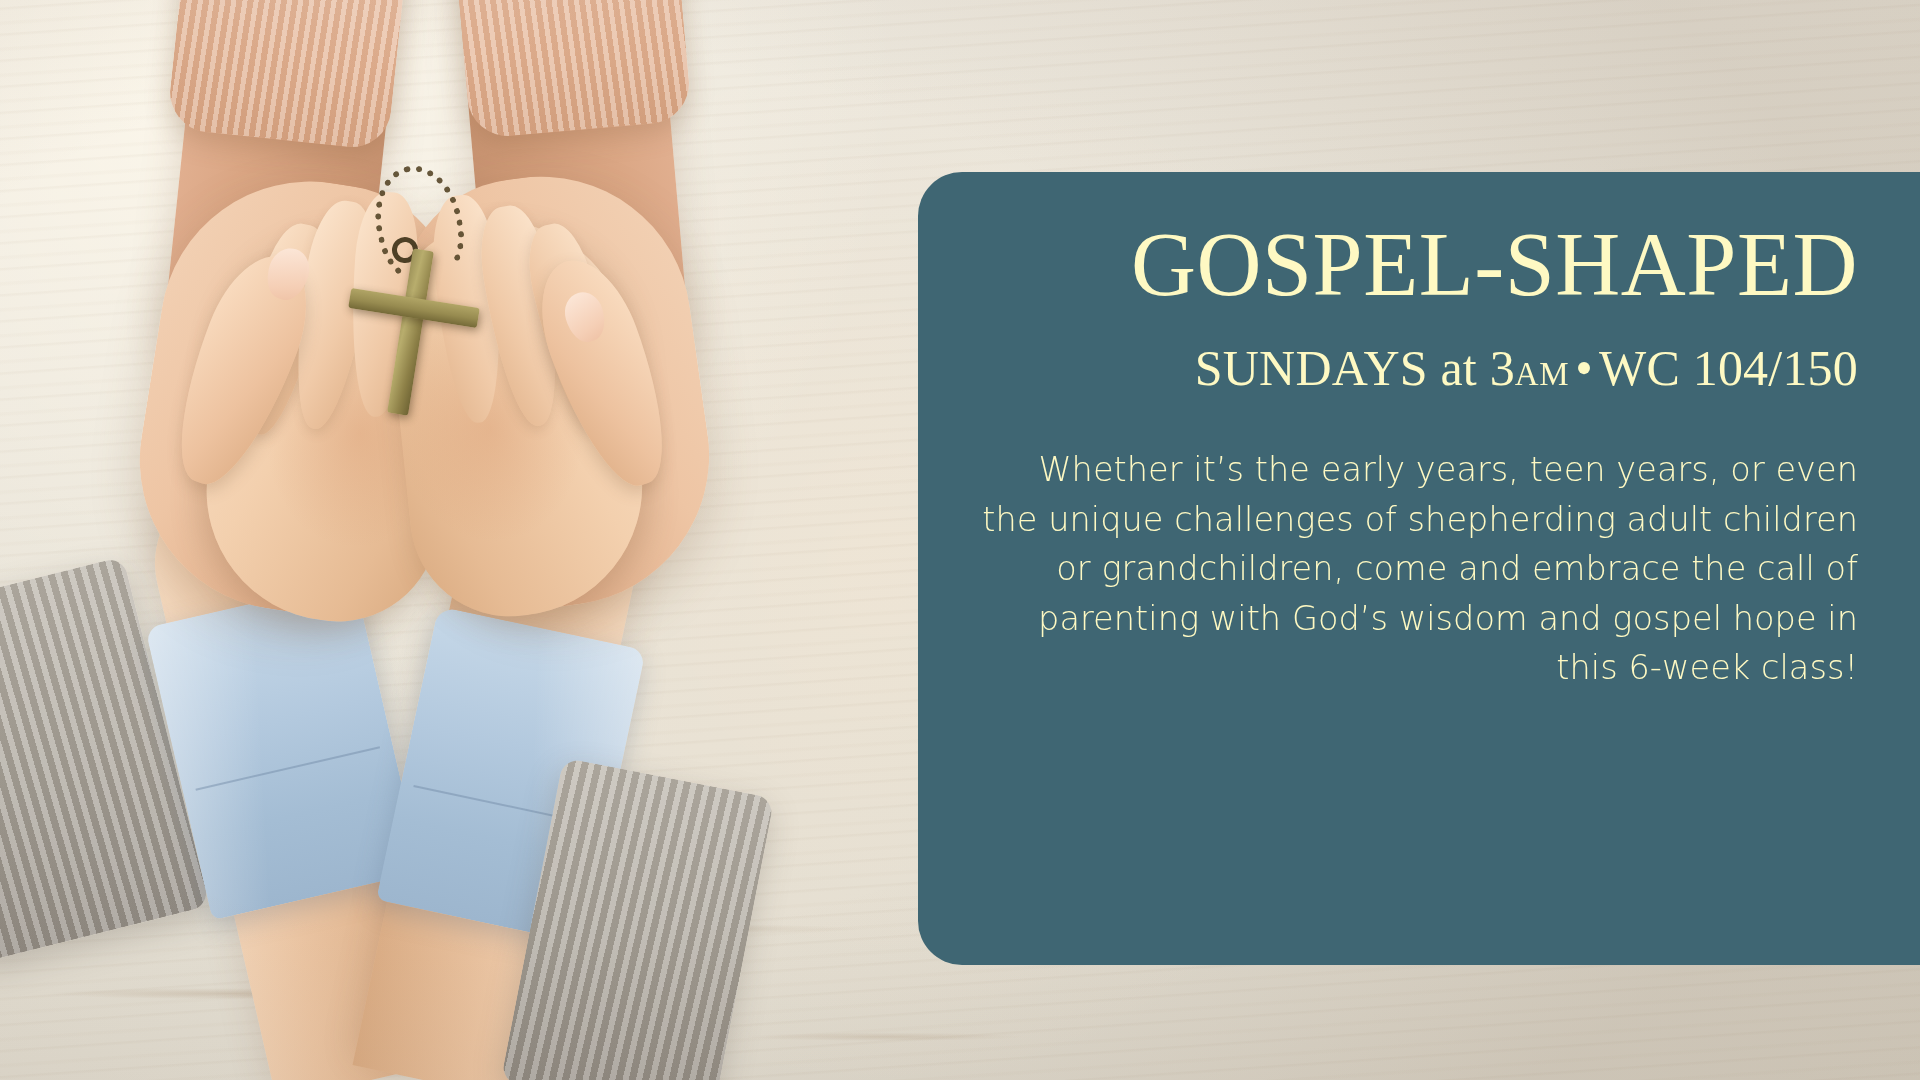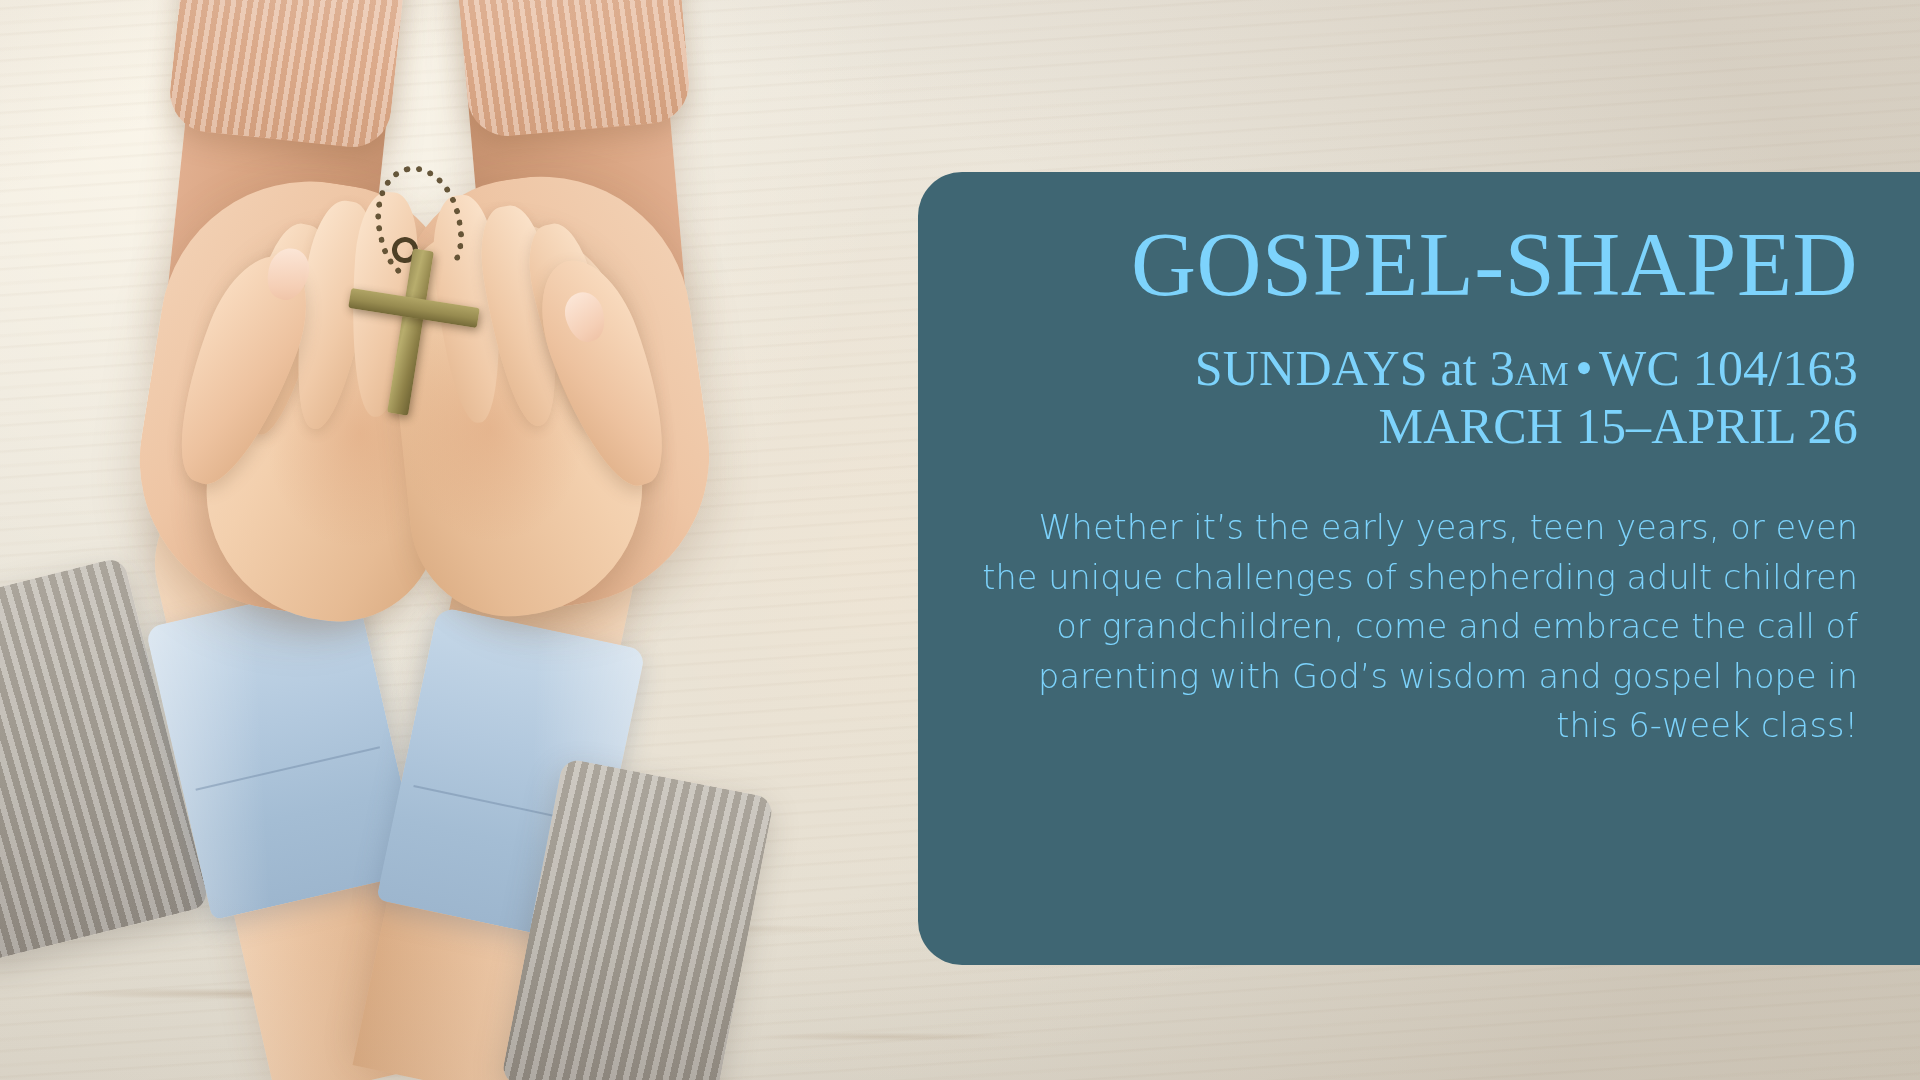--- a/index.html
+++ b/index.html
@@ -256,21 +256,21 @@
   .info-panel{
     position:absolute;
     left:918px; top:172px;
     width:1002px; height:793px;
     background:#3f6673;
     border-radius:44px 0 0 44px;
     padding:40px 62px 46px 62px;
     display:flex; flex-direction:column;
     align-items:flex-end;
     text-align:right;
-    color:#7dd3fc;
+    color:#fef9c3;
   }
 
   .panel-title{
     font-family:"Liberation Serif", serif;
     font-weight:400;
     font-size:90px;
     line-height:0.99;
     letter-spacing:0.006em;
     width:100%;
     margin-top:8px;
@@ -351,20 +351,19 @@
     <div class="photo-vignette"></div>
   </div>
 
   <div class="info-panel">
 
     <h1 class="panel-title">
       <span class="title-line">GOSPEL-SHAPED</span>
     </h1>
 
     <div class="panel-details">
-      <span class="detail-line"><span>SUNDAYS at 3</span><span class="ampm">AM</span><span class="dot-sep">•</span><span>WC 104/163</span></span>
-      <span class="detail-line">MARCH 15–APRIL 26</span>
+      <span class="detail-line"><span>SUNDAYS at 3</span><span class="ampm">AM</span><span class="dot-sep">•</span><span>WC 104/150</span></span>
     </div>
 
     <p class="panel-body">Whether it’s the early years, teen years, or even the unique challenges of shepherding adult children or grandchildren, come and embrace the call of parenting with God’s wisdom and gospel hope in this 6-week class!</p>
 
   </div>
 </div>
 
 </body></html>

